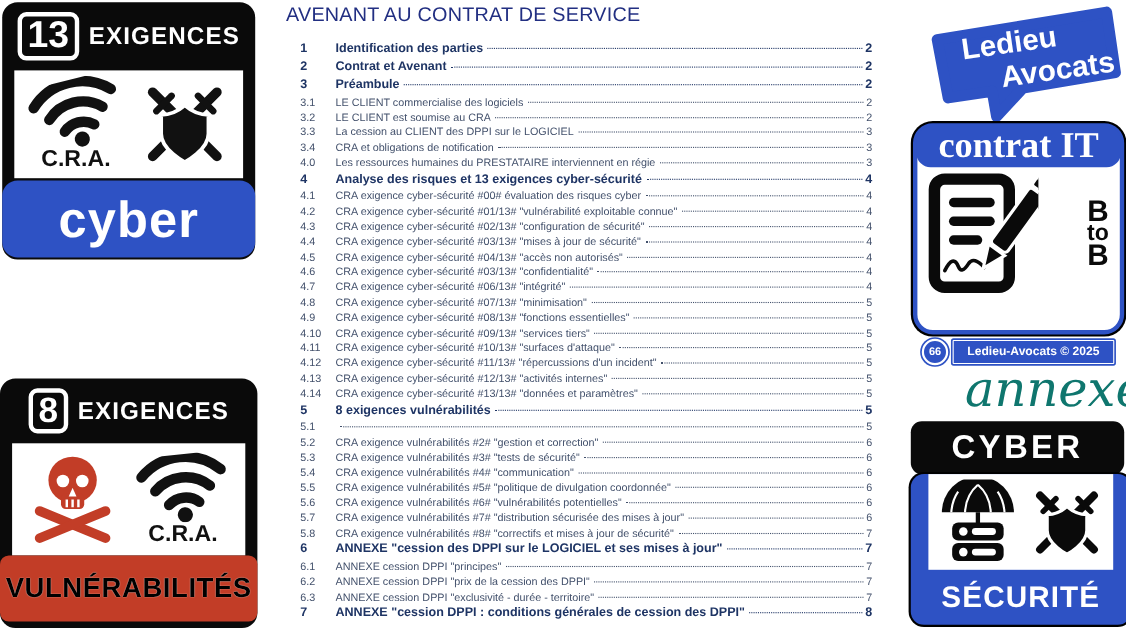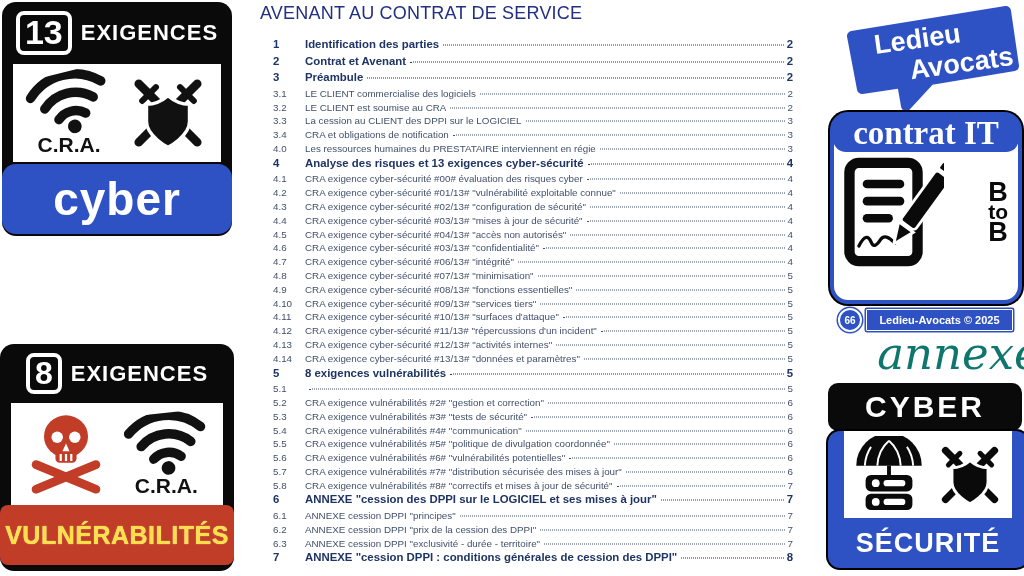--- a/index.html
+++ b/index.html
@@ -42,21 +42,21 @@
   .b13 .b-panel{height:98px;}
   .cra-col{display:flex;flex-direction:column;align-items:center;}
   .cra-label{font-weight:800;font-size:21px;color:#111;line-height:1;}
   .b13-blue{height:70px;margin-top:2px;background:var(--blue);border-radius:14px;display:flex;align-items:center;justify-content:center;}
   .cyber-word{color:#fff;font-weight:800;font-size:46px;line-height:1;letter-spacing:1px;}
   .b8{position:absolute;left:0;top:344px;width:234px;height:227px;background:var(--ink);border-radius:14px;}
   .b8 .b-head{height:59px;}
   .b8 .num-box{font-size:32px;}
   .b8 .b-panel{height:102px;}
   .b8-red{height:60px;margin-top:0;background:var(--red);border-radius:8px;display:flex;align-items:center;justify-content:center;}
-  .vuln-word{color:#fde047;font-weight:800;font-size:25px;letter-spacing:.5px;text-shadow:0 0 1px #fff;}
+  .vuln-word{color:#000000;font-weight:800;font-size:25px;letter-spacing:.5px;text-shadow:0 0 1px #fff;}
   
   .bubble-wrap{position:absolute;left:842px;top:4px;width:182px;height:110px;}
   .contrat{position:absolute;left:830px;top:112px;width:192px;height:192px;background:#fff;border:4px solid var(--blue);border-radius:18px;box-shadow:0 0 0 2px #000;display:flex;flex-direction:column;}
   .contrat-band{height:54px;margin:-1px;background:var(--blue);border-radius:13px;display:flex;align-items:center;justify-content:center;}
   .contrat-title{font-family:"Liberation Serif",serif;font-weight:700;font-size:33px;color:#fff;}
   .contrat-mid{flex:1;display:flex;align-items:center;justify-content:space-between;padding:4px 10px 2px 6px;}
   .btob{display:flex;flex-direction:column;align-items:center;line-height:.82;font-weight:800;color:#0a0a0a;}
   .btob .b{font-size:27px;}
   .btob .to{font-size:21px;}
   .contrat-foot{display:flex;align-items:center;gap:4px;padding:0 5px 6px 4px;margin-top:37px;}

